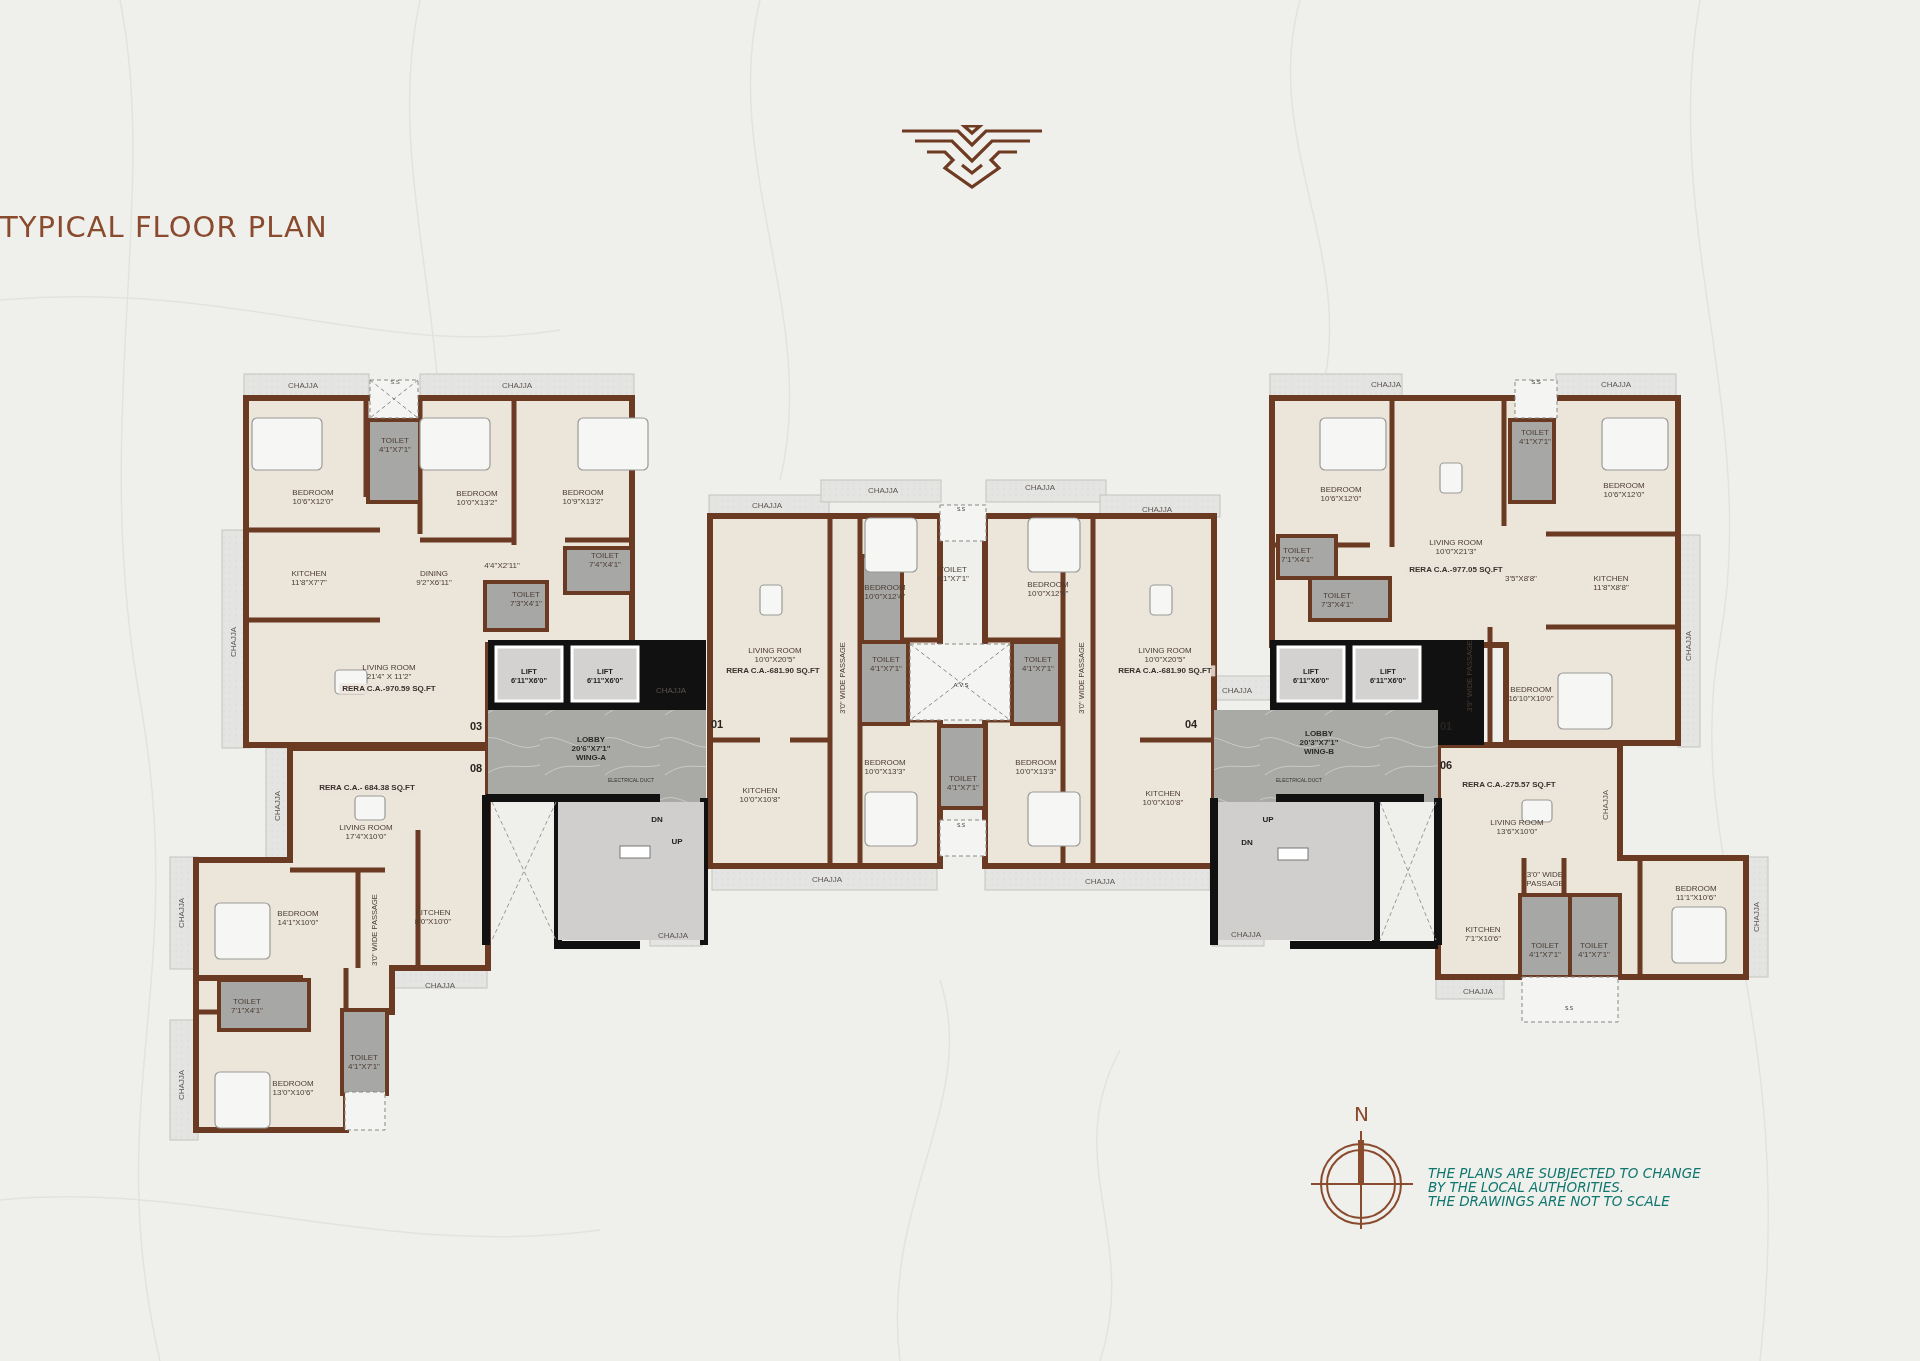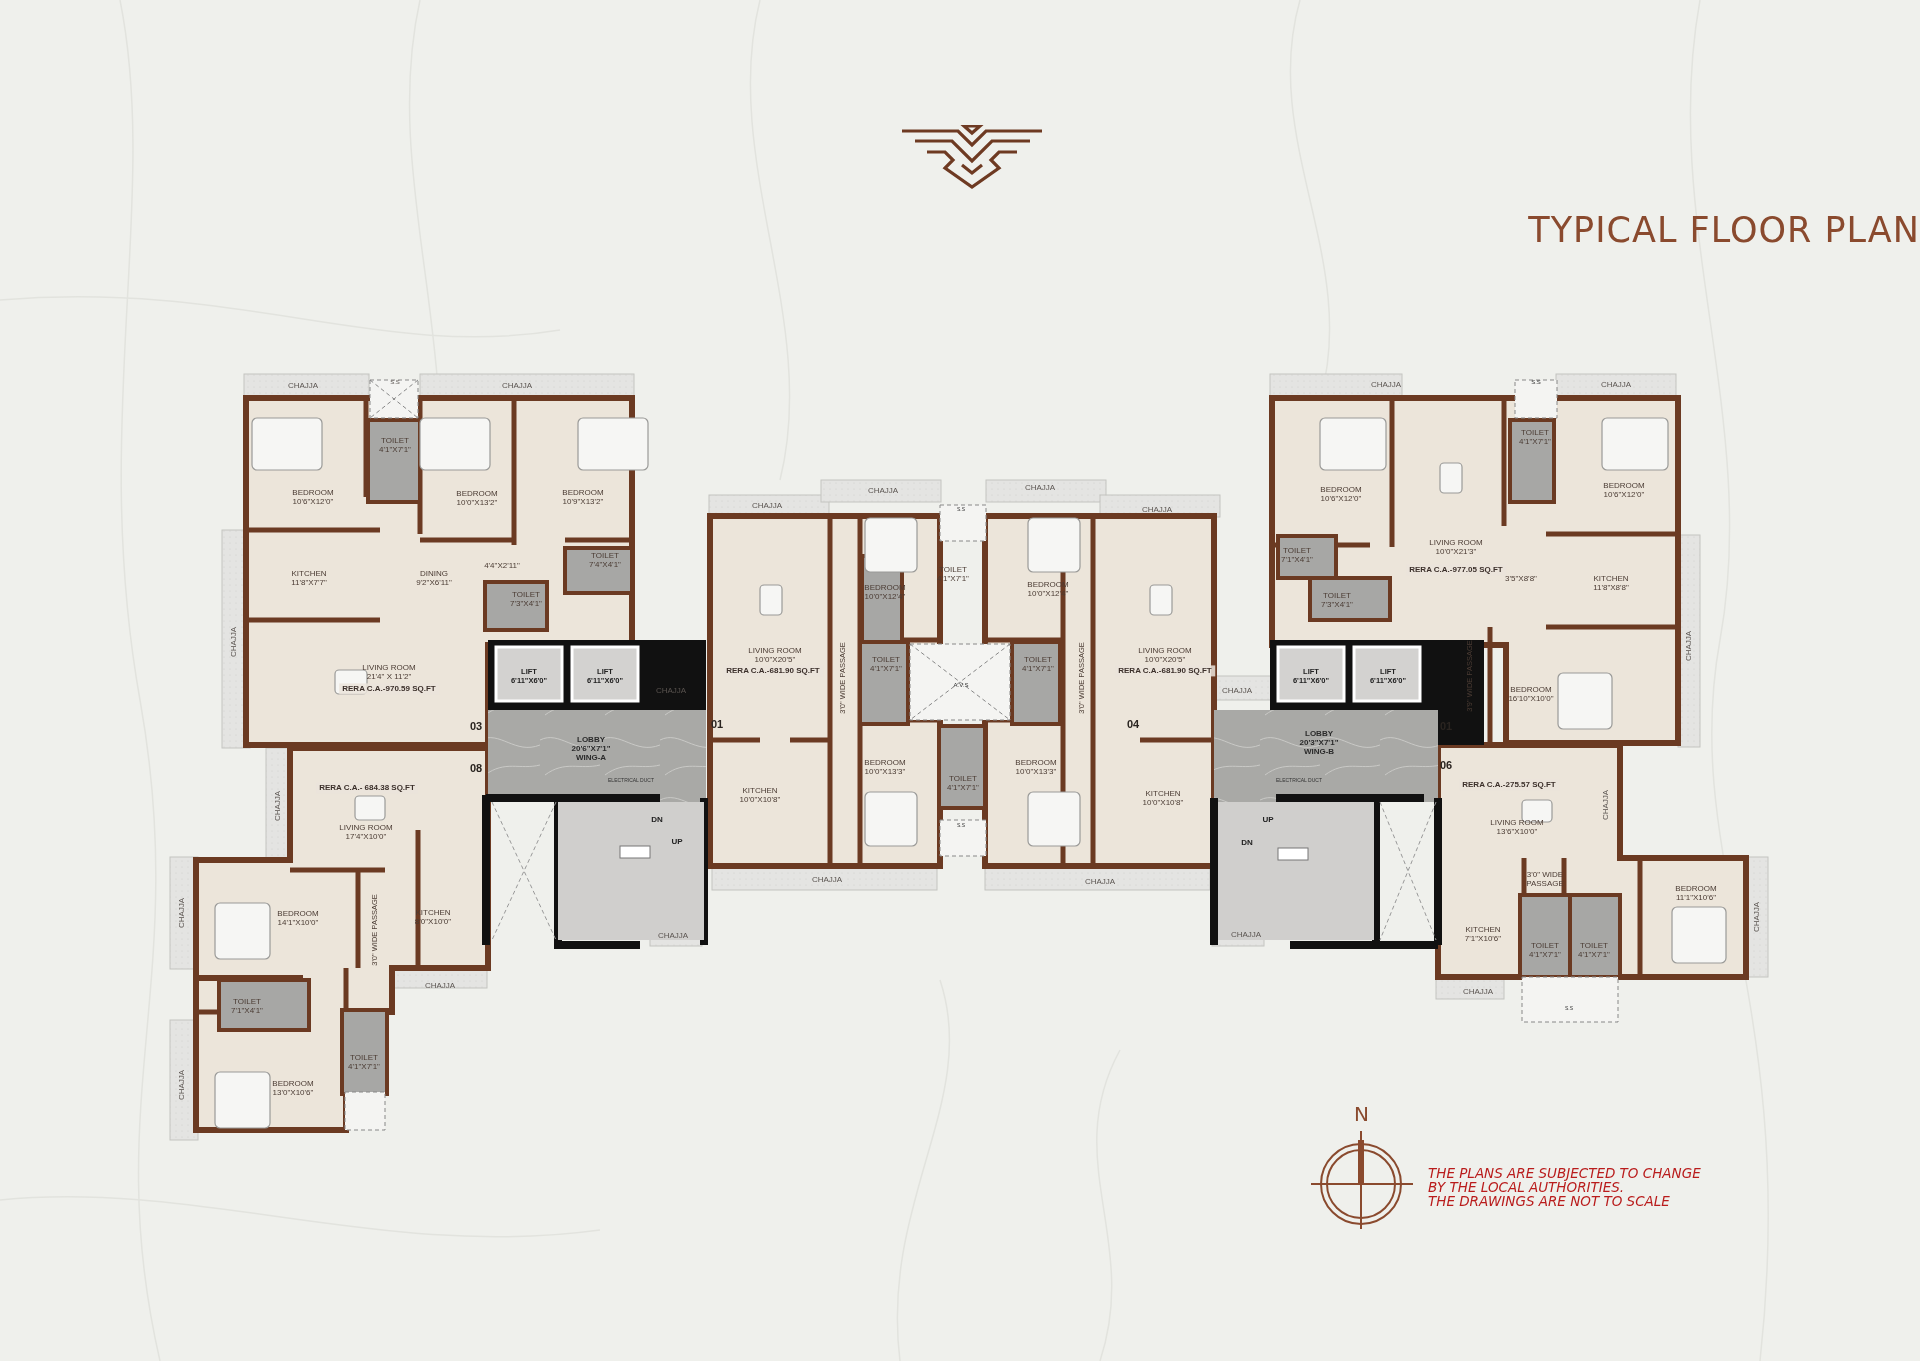--- a/index.html
+++ b/index.html
@@ -1,37 +1,37 @@
 <!DOCTYPE html>
 <html><head>
 <meta charset="utf-8">
 <style>
   html,body{margin:0;padding:0;}
   body{width:1920px;height:1361px;position:relative;overflow:hidden;
     background:#eff0ec;font-family:"Liberation Sans",sans-serif;}
   .bgtex{position:absolute;inset:0;pointer-events:none;}
   .logo{position:absolute;left:900px;top:125px;width:145px;height:65px;}
-  .title{position:absolute;left:0;width:1920px;top:210px;text-align:right;
-    font-family:"DejaVu Sans",sans-serif;font-size:35px;letter-spacing:1px;color:#8a4a2e;}
+  .title{position:absolute;left:0;width:1920px;top:210px;text-align:left;
+    font-family:"DejaVu Sans",sans-serif;font-size:29px;letter-spacing:1px;color:#8a4a2e;}
   .plan{position:absolute;left:0;top:0;width:1920px;height:1361px;}
   .lbl{position:absolute;font-family:"Liberation Sans",sans-serif;color:#4a3b33;
     text-align:center;line-height:1.15;white-space:nowrap;transform:translate(-50%,-50%);}
   .room{font-size:8px;}
   .room .nm{display:block;}
   .room .dm{display:block;}
   .rera{font-size:8px;font-weight:bold;color:#3b2f2a;background:rgba(235,228,218,.85);padding:1px 3px;}
   .chajja{font-size:8px;color:#5a5450;}
   .vert{transform:translate(-50%,-50%) rotate(-90deg);}
   .unitno{position:absolute;font-size:11px;font-weight:bold;color:#2a2420;transform:translate(-50%,-50%);}
   .lift{font-size:7.5px;font-weight:bold;color:#222;}
   .lobby{font-size:8px;font-weight:bold;color:#2b2b2b;}
   .stair{font-size:8px;font-weight:bold;color:#222;}
   .duct{font-size:5px;color:#333;}
   .note{position:absolute;left:1428px;top:1166px;font-family:"DejaVu Sans",sans-serif;
-    font-style:italic;font-size:13.5px;line-height:14px;color:#b91c1c;}
+    font-style:italic;font-size:13.5px;line-height:14px;color:#0f766e;}
   .north{position:absolute;left:1306px;top:1103px;width:108px;height:128px;}
 </style>
 </head>
 <body>
 
 <svg class="bgtex" width="1920" height="1361">
   <g fill="none" stroke="#e2e3de" stroke-width="1.5">
     <path d="M120 0 C160 200 90 420 140 700 S 100 1100 160 1361"></path>
     <path d="M420 0 C380 180 470 360 430 560"></path>
     <path d="M760 0 C720 160 820 320 780 480"></path>
@@ -358,21 +358,21 @@
   </div>
 <div class="lbl rera" style="left:1165px;top:671px">RERA C.A.-681.90 SQ.FT</div>
 <div class="lbl room" style="left:1036px;top:767px">
     <span class="nm">BEDROOM</span>
     <span class="dm">10'0"X13'3"</span>
   </div>
 <div class="lbl room" style="left:1163px;top:798px">
     <span class="nm">KITCHEN</span>
     <span class="dm">10'0"X10'8"</span>
   </div>
-<div class="unitno" style="left:1133px;top:724px">04</div>
+<div class="unitno" style="left:1191px;top:724px">04</div>
 <div class="lbl chajja" style="left:1100px;top:882px">CHAJJA</div>
 
 <div class="lbl lift" style="left:1311px;top:677px">
     <span style="display:block">LIFT</span>
     <span style="display:block">6'11"X6'0"</span>
   </div>
 <div class="lbl lift" style="left:1388px;top:677px">
     <span style="display:block">LIFT</span>
     <span style="display:block">6'11"X6'0"</span>
   </div>

